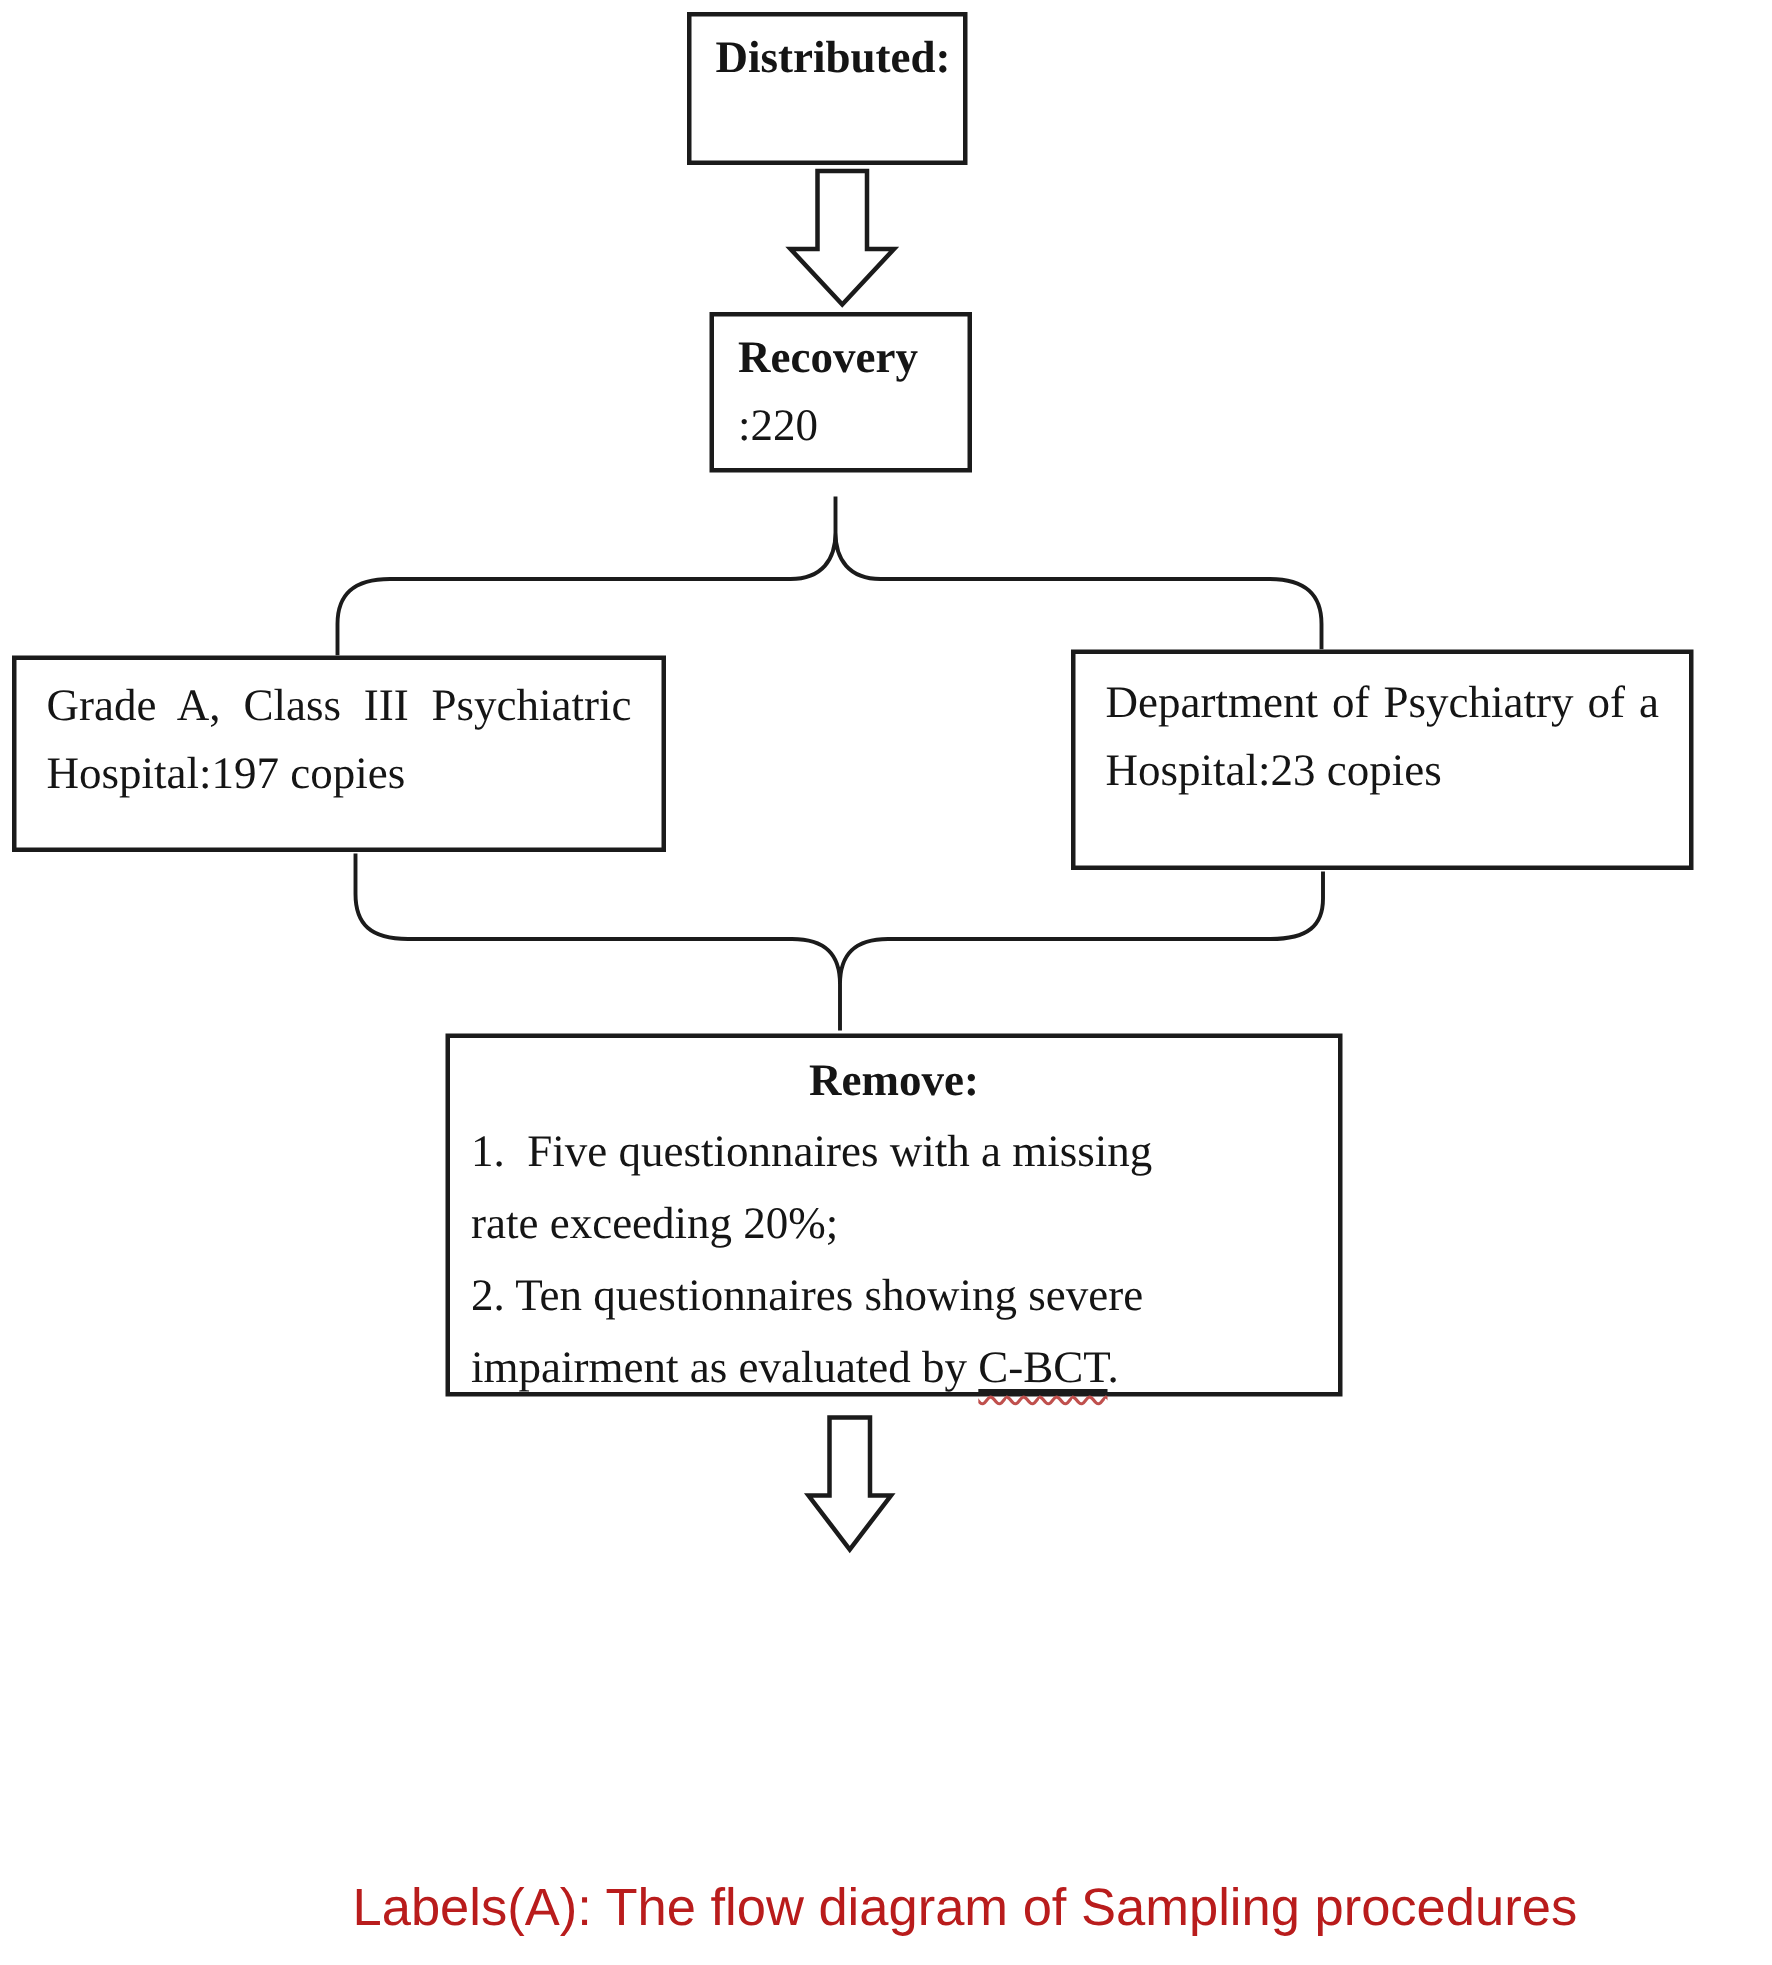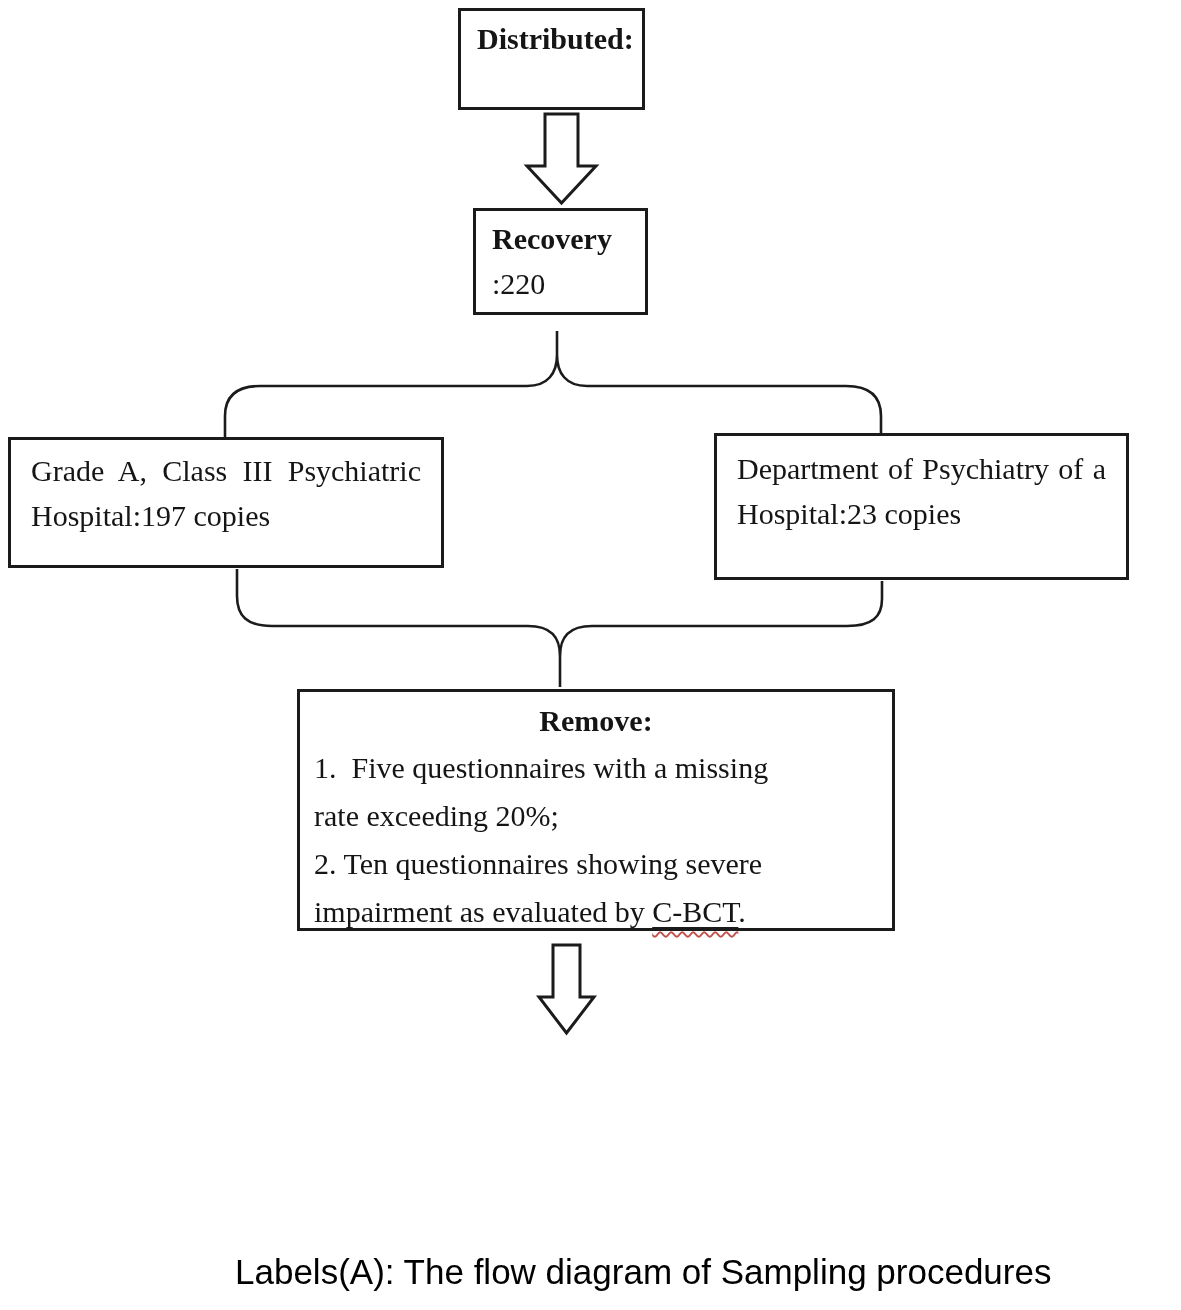--- a/index.html
+++ b/index.html
@@ -48,21 +48,21 @@
     text-decoration-style: solid;
     text-decoration-color: #1b1b1b;
     text-decoration-thickness: 2px;
     text-underline-offset: 5px;
   }
   .caption {
     position: absolute;
     left: 235px; top: 1252px;
     font-family: "Liberation Sans", "DejaVu Sans", sans-serif;
     font-size: 35px;
-    color: #000000;
+    color: #b91c1c;
     white-space: nowrap;
   }
 </style>
 </head>
 <body>
 
 <div class="canvas">
 
   <svg class="connectors" viewBox="0 0 1181 1310" xmlns="http://www.w3.org/2000/svg">
 

